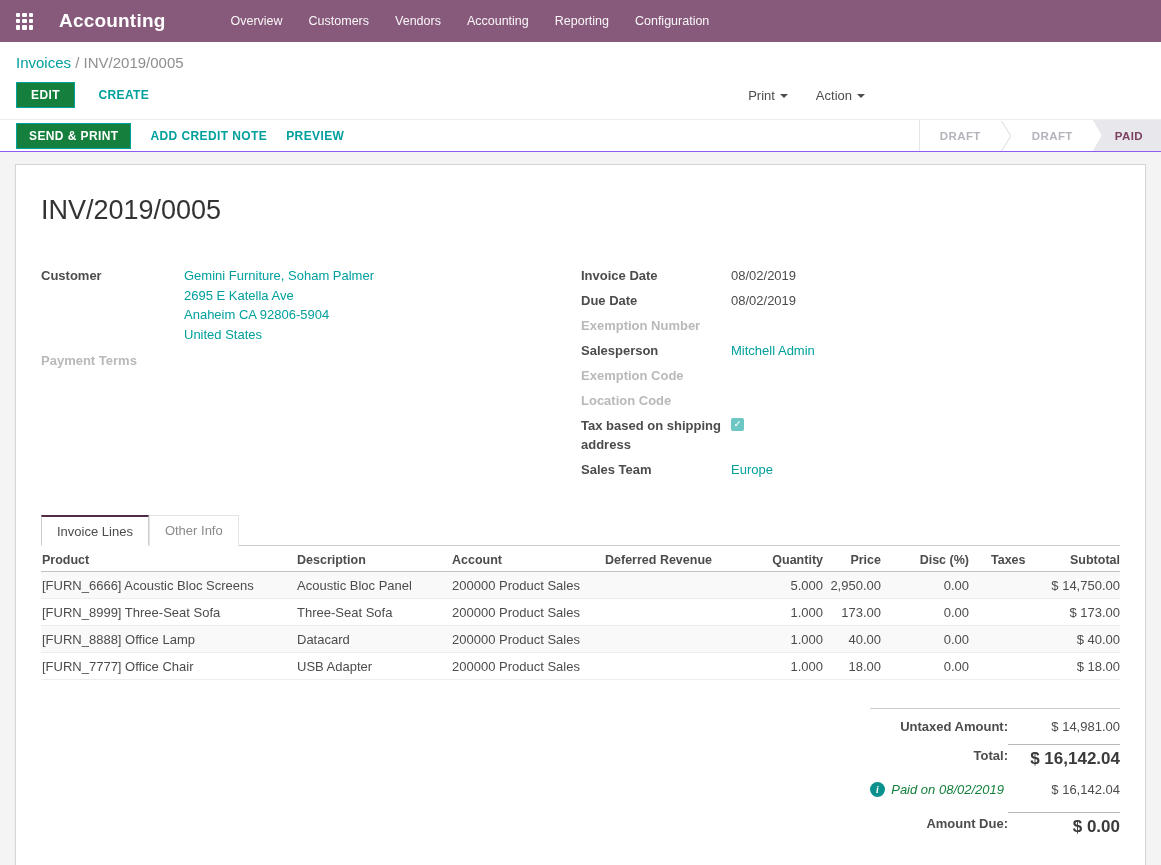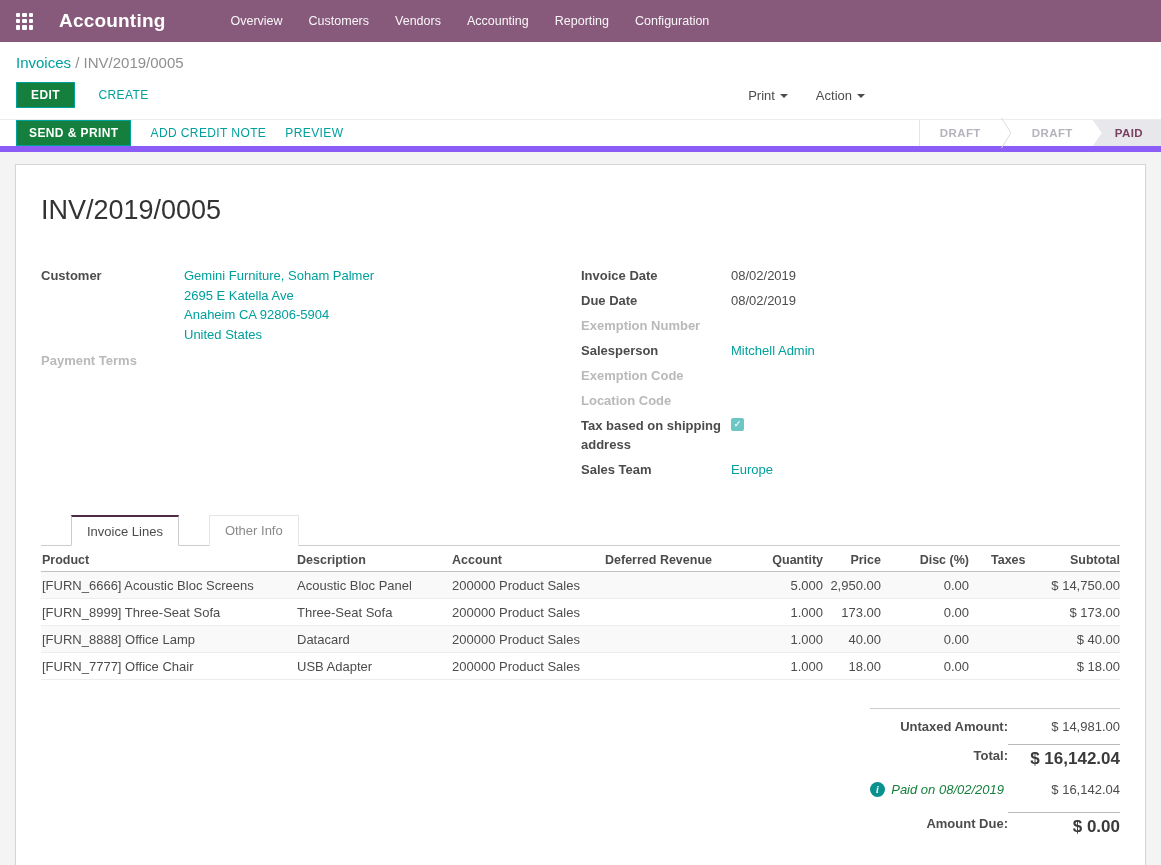--- a/index.html
+++ b/index.html
@@ -16,29 +16,29 @@
   .nav-item { color:rgba(255,255,255,.95); font-size:12.5px; padding:0 13px; line-height:42px; cursor:pointer; }
 
   
   .control-panel { background:#fff; padding:12px 16px 0 16px; }
   .breadcrumb { font-size:15px; margin-bottom:11px; }
   .breadcrumb .parent { color:#00A09D; cursor:pointer; }
   .breadcrumb .sep, .breadcrumb .current { color:#8f8f8f; }
   .cp-buttons { display:flex; justify-content:space-between; align-items:center; padding-bottom:11px; }
   .btn-primary { background:#15803d; border:1px solid #00A09D; color:#fff; font-size:12px; font-weight:700;
     letter-spacing:.4px; padding:5px 14px; cursor:pointer; }
-  .btn-link { background:none; border:none; color:#00A09D; font-size:12px; font-weight:400;
+  .btn-link { background:none; border:none; color:#00A09D; font-size:12px; font-weight:700;
     letter-spacing:.4px; margin-left:19px; cursor:pointer; }
   .cp-right { display:flex; margin-right:280px; }
   .dropdown { font-size:13px; color:#4c4c4c; margin-left:28px; cursor:pointer; display:flex; align-items:center; }
   .caret { width:0; height:0; border-left:4px solid transparent; border-right:4px solid transparent;
     border-top:4px solid #4c4c4c; margin-left:5px; margin-top:2px; }
 
   
-  .statusbar { background:#fff; border-top:1px solid #ececec; border-bottom:6px solid #8b5cf6;
+  .statusbar { background:#fff; border-top:1px solid #ececec; border-bottom:1px solid #8b5cf6;
     height:33px; display:flex; justify-content:space-between; align-items:stretch; }
   .sb-left { display:flex; align-items:center; padding-left:16px; }
   .sb-left .btn-primary { padding:5px 12px; }
   .steps { display:flex; align-items:stretch; border-left:1px solid #e4e4e8; }
   .step { display:flex; align-items:center; padding:0 20px; font-size:11.5px; font-weight:700;
     letter-spacing:.4px; color:#b4b4bc; cursor:pointer; }
   .step-sep { align-self:center; }
   .step.active { background:#e7e7ec; color:#79405f; padding:0 18px 0 22px;
     clip-path:polygon(0 0, 100% 0, 100% 100%, 0 100%, 9px 50%); }
 
@@ -58,21 +58,21 @@
   .fvalue { font-size:13px; line-height:19px; color:#4c4c4c; }
   .fvalue.link, .addr div { color:#00A09D; cursor:pointer; }
   .addr div { font-size:13px; line-height:19.5px; }
   .frow.pt { margin-top:7px; }
   .checkbox { width:13px; height:13px; background:#6cc7c4; border-radius:2px; margin-top:2px;
     display:flex; align-items:center; justify-content:center; cursor:pointer; }
   .checkbox span { color:#eafaf9; font-size:9px; font-weight:700; line-height:1; }
 
   
   .tabstrip { display:flex; border-bottom:1px solid #ccc; margin-top:30px; }
-  .tab { padding:7px 15px 6px 15px; font-size:13px; margin-bottom:-1px; cursor:pointer; background:#fff;margin-left:30px; }
+  .tab { padding:7px 15px 6px 15px; font-size:13px; margin-bottom:-1px; cursor:pointer; background:#fff; }
   .tab.active { border:1px solid #ccc; border-top:2px solid #4f2b45; border-bottom:1px solid #fff; color:#4c4c4c; }
   .tab.inactive { border:1px solid #e4e4e4; border-bottom:none; color:#8a8a8a; }
 
   
   .hrow { display:flex; font-size:12.5px; font-weight:700; color:#4c4c4c;
     padding:7px 0 4px 0; border-bottom:1px solid #c2c2c2; }
   .lrow { display:flex; align-items:center; font-size:13px; color:#4c4c4c;
     height:27px; border-bottom:1px solid #ededed; cursor:pointer; }
   .lrow.stripe { background:#f9f9f9; }
   .c-prod { width:256px; padding-left:1px; }

